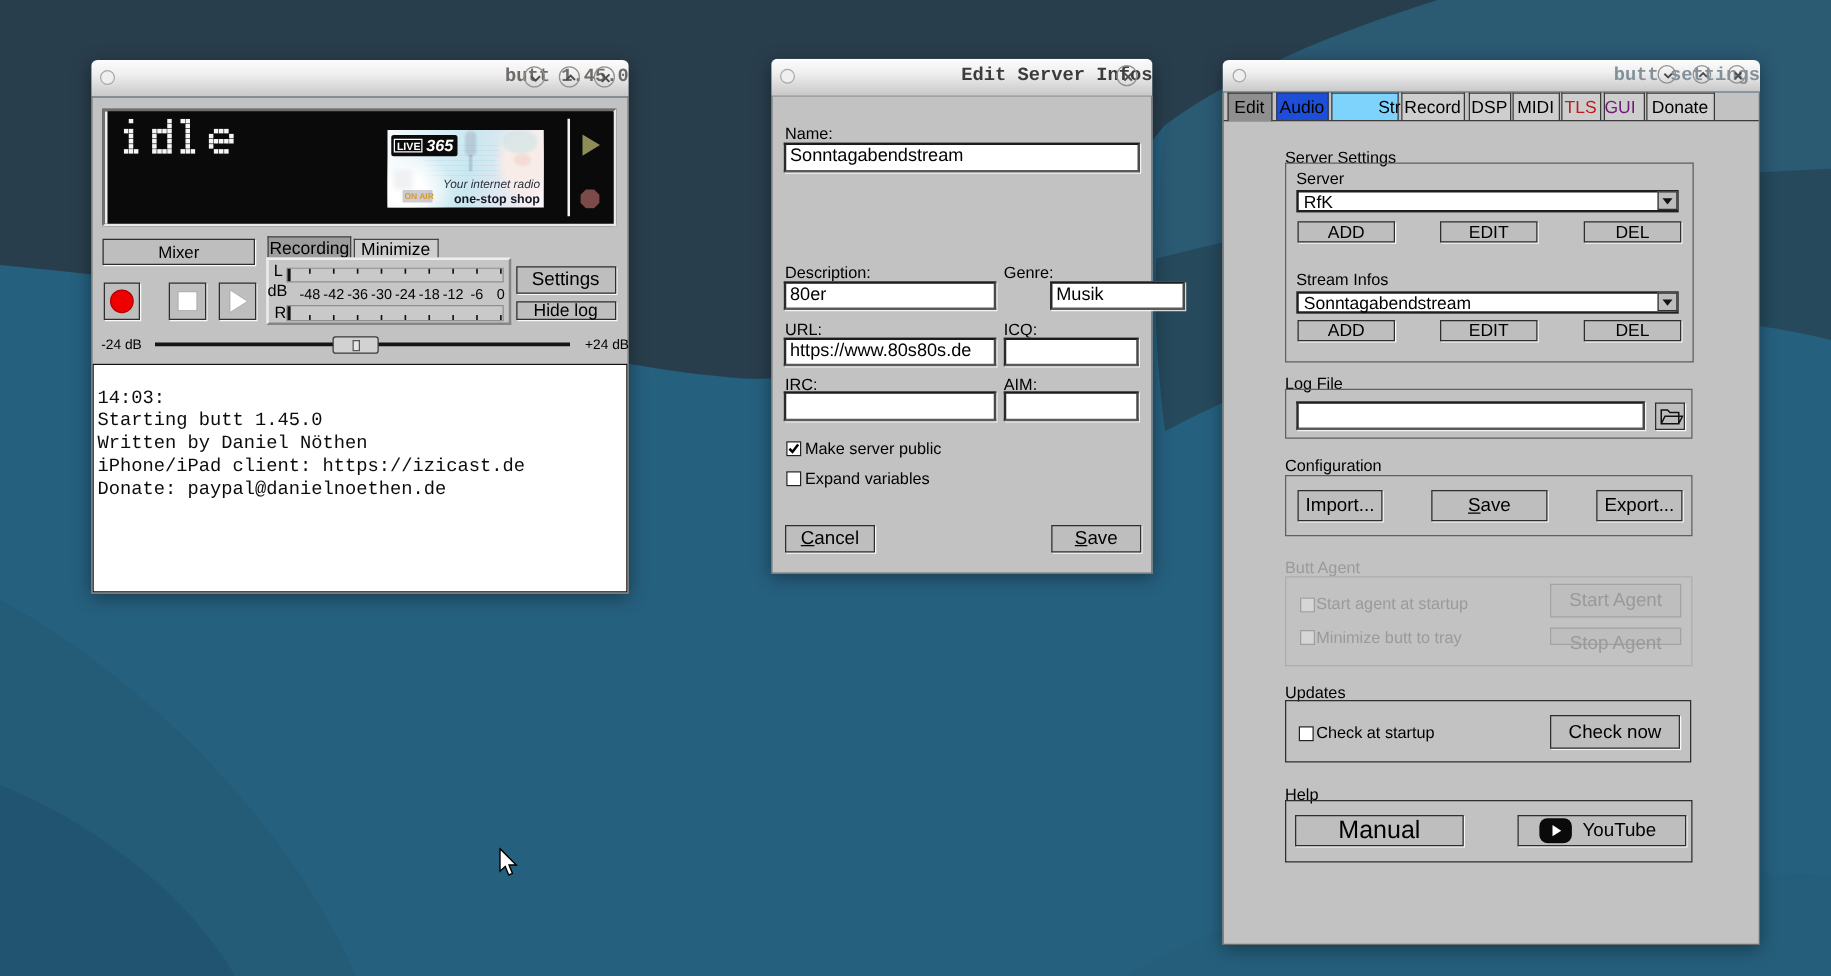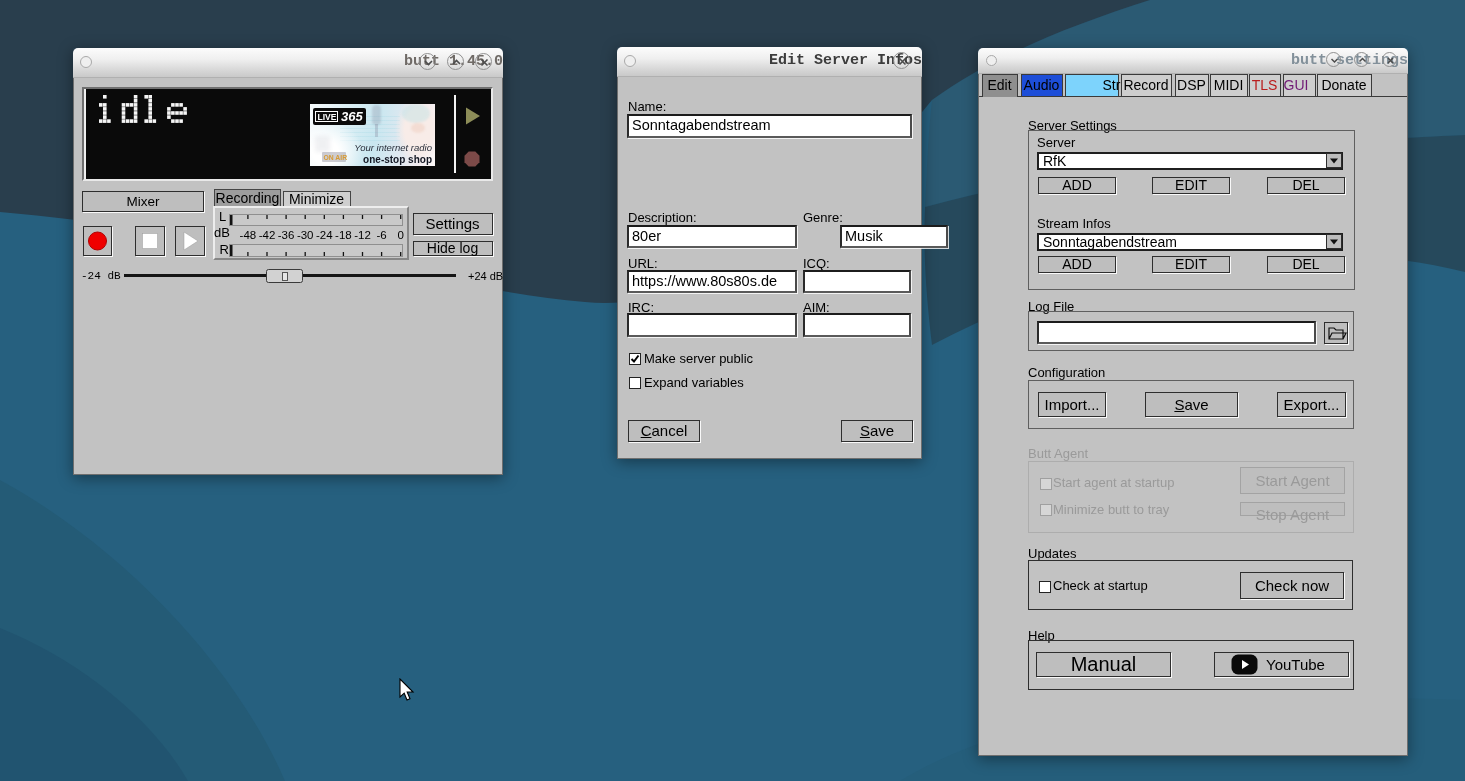--- a/index.html
+++ b/index.html
@@ -181,27 +181,29 @@
           <text x="114.4" y="25">-18</text>
         <text x="133.5" y="25">-12</text>
           <text x="152.6" y="25">-6</text>
           <text x="171.7" y="25">0</text>
       </g>
     </svg>
 
     <div class="btn" style="left:338.5px; top:135px; width:80px; height:22px; font-size:15px; line-height:20px;">Settings</div>
     <div class="btn" style="left:338.5px; top:163px; width:80px; height:15px; font-size:14px; line-height:13px;">Hide log</div>
 
-    <div class="lbl" style="left:7px; top:192px; font-size:11px;font-family:Liberation Mono, monospace;">-24 dB</div>
+    <div class="lbl" style="left:7px; top:192px; font-size:11px;">-24 dB</div>
     <div style="position:absolute; left:50px; top:196px; width:332px; height:3px; background:#151515;"></div>
     <div style="position:absolute; left:191.5px; top:191px; width:37px; height:13.5px; background:#d2d2d2; border:1px solid #3a3a3a; border-radius:2.5px;">
       <div style="position:absolute; left:15px; top:1.5px; width:6px; height:9px; background:#e6e6e6; border:1px solid #555;"></div>
     </div>
     <div class="lbl" style="left:394px; top:192px; font-size:11px;">+24 dB</div>
 
+    <div style="position:absolute; left:0px; top:213px; width:428px; height:183px; background:#fff; border:1px solid #111;
+      font-family:'Liberation Mono', monospace; font-size:15px; line-height:18.2px; color:#0c0c0c; padding:18px 0 0 3px;">14:03:<br>Starting butt 1.45.0<br>Written by Daniel Nöthen<br>iPhone/iPad client: https://izicast.de<br>Donate: paypal@danielnoethen.de</div>
   </div>
 </div>
 
 <div class="win" id="w2" style="left:617px; top:47px; width:305px; height:412px;">
   <div class="tbar">
     <div class="dot"></div>
     <div class="ttl" style="color:#3c3c3c;">Edit Server Infos</div>
     <div class="tbtn" style="left:276px;">
         <svg width="17" height="17">
           <path d="M5.5,5.5 L11.5,11.5 M11.5,5.5 L5.5,11.5" stroke="#4c4c4c" stroke-width="1.6" fill="none"></path>

